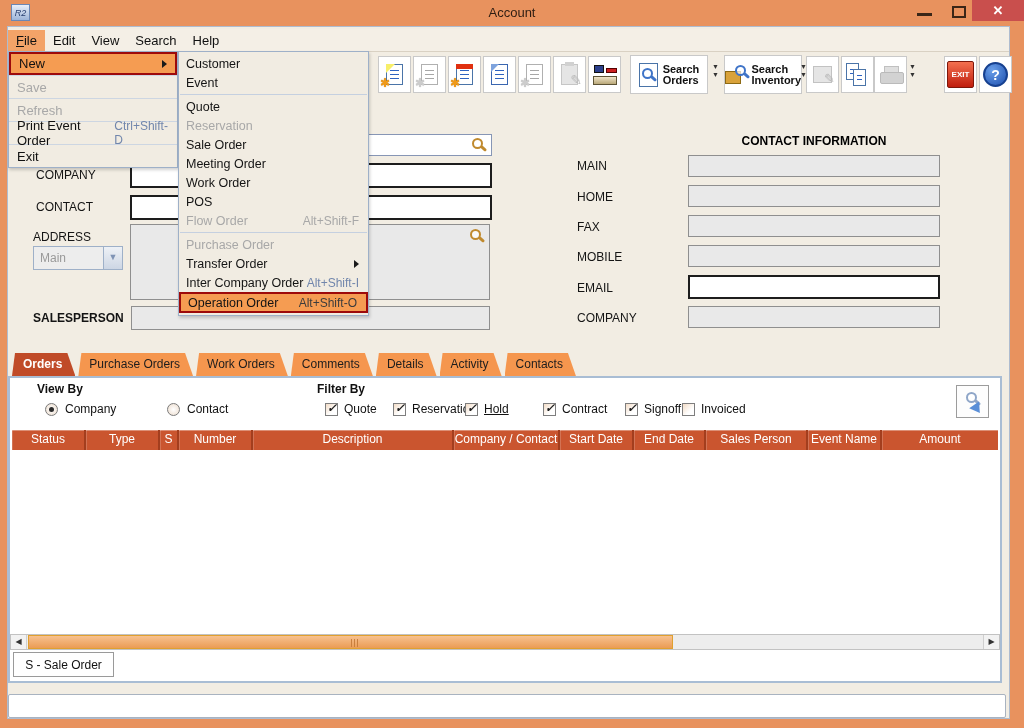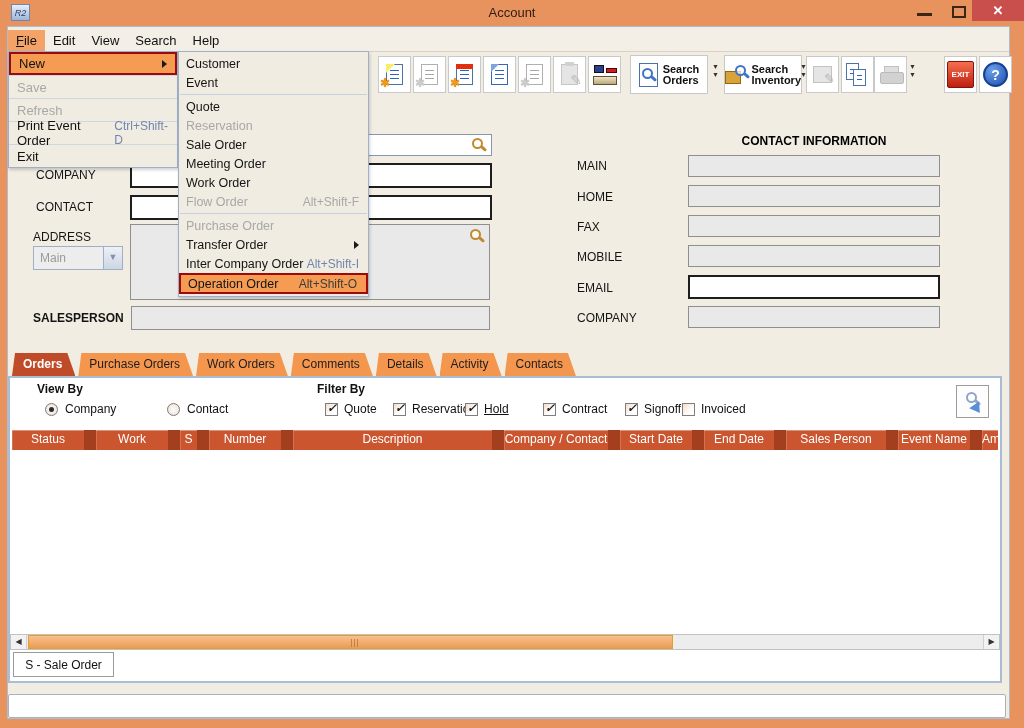--- a/index.html
+++ b/index.html
@@ -114,21 +114,21 @@
   .check i { width:13px; height:13px; border:1px solid #7e7e7e; background:linear-gradient(135deg,#f3ddc8,#ffffff 65%); position:relative; }
   .check.on i::after { content:"✓"; position:absolute; left:1px; top:-3px; font-size:12px; font-weight:bold; color:#1c1c1c; }
   .go-btn { position:absolute; left:956px; top:385px; width:33px; height:33px; background:#fdfdfd; border:1px solid #9c9c9c;
     display:flex; align-items:center; justify-content:center; }
   .go-ico { position:relative; width:20px; height:20px; }
   .go-ico .mag { position:absolute; left:3px; top:0; }
   .go-ico .arr { position:absolute; right:0; bottom:-2px; width:0; height:0;
     border-top:10px solid #5a8fd8; border-left:6px solid transparent; border-right:6px solid transparent; transform:rotate(-35deg); }
 
   
-  .thead { position:absolute; left:12px; top:430px; width:986px; height:20px; background:#a33e1e; display:flex; gap:12px; }
+  .thead { position:absolute; left:12px; top:430px; width:986px; height:20px; background:#a33e1e; display:flex; gap:2px; }
   .th { background:#ca552f; box-shadow:inset 0 1px 0 rgba(255,255,255,.35), inset 1px 0 0 rgba(255,255,255,.18);
     color:#fff; font-size:12px; text-align:center; line-height:19px; height:20px;
     white-space:nowrap; overflow:hidden; }
 
   
   .hscroll { position:absolute; left:10px; top:634px; width:990px; height:16px; background:#ededed; border:1px solid #c2c2c2; }
   .sb-btn { position:absolute; top:0; width:16px; height:14px; background:#f2f2f2; color:#333; font-size:8px;
     text-align:center; line-height:14px; border-right:1px solid #cfcfcf; }
   .sb-btn.right { right:0; border-right:none; border-left:1px solid #cfcfcf; }
   .sb-thumb { position:absolute; left:17px; top:0; width:645px; height:14px;
@@ -357,21 +357,21 @@
 
   <div class="go-btn">
     <span class="go-ico">
         <span class="mag steel"></span>
         <span class="arr"></span>
       </span>
   </div>
 
   <div class="thead">
     <div class="th" style="width:72px">Status</div>
-    <div class="th" style="width:72px">Work</div>
+    <div class="th" style="width:72px">Type</div>
     <div class="th" style="width:17px">S</div>
     <div class="th" style="width:72px">Number</div>
     <div class="th" style="width:199px">Description</div>
     <div class="th" style="width:104px">Company / Contact</div>
     <div class="th" style="width:72px">Start Date</div>
     <div class="th" style="width:70px">End Date</div>
     <div class="th" style="width:100px">Sales Person</div>
     <div class="th" style="width:72px">Event Name</div>
     <div class="th" style="flex:1">Amount</div>
   </div>
@@ -402,20 +402,21 @@
 
   <div class="menu menu-new">
     <div class="sitem">Customer</div>
     <div class="sitem">Event</div>
     <div class="msep"></div>
     <div class="sitem">Quote</div>
     <div class="sitem disabled">Reservation</div>
     <div class="sitem">Sale Order</div>
     <div class="sitem">Meeting Order</div>
     <div class="sitem">Work Order</div>
+    <div class="sitem">POS</div>
     <div class="sitem disabled">
       <span>Flow Order</span>
       <span class="sc dim">Alt+Shift-F</span>
     </div>
     <div class="msep"></div>
     <div class="sitem disabled">Purchase Order</div>
     <div class="sitem">
       <span>Transfer Order</span>
       <span class="arrow-r"></span>
     </div>

